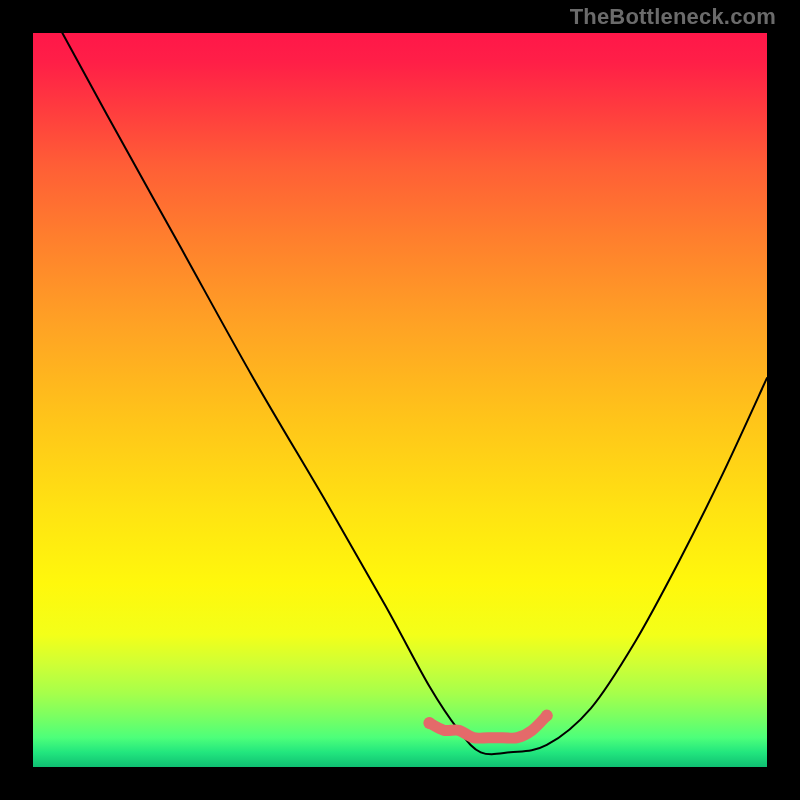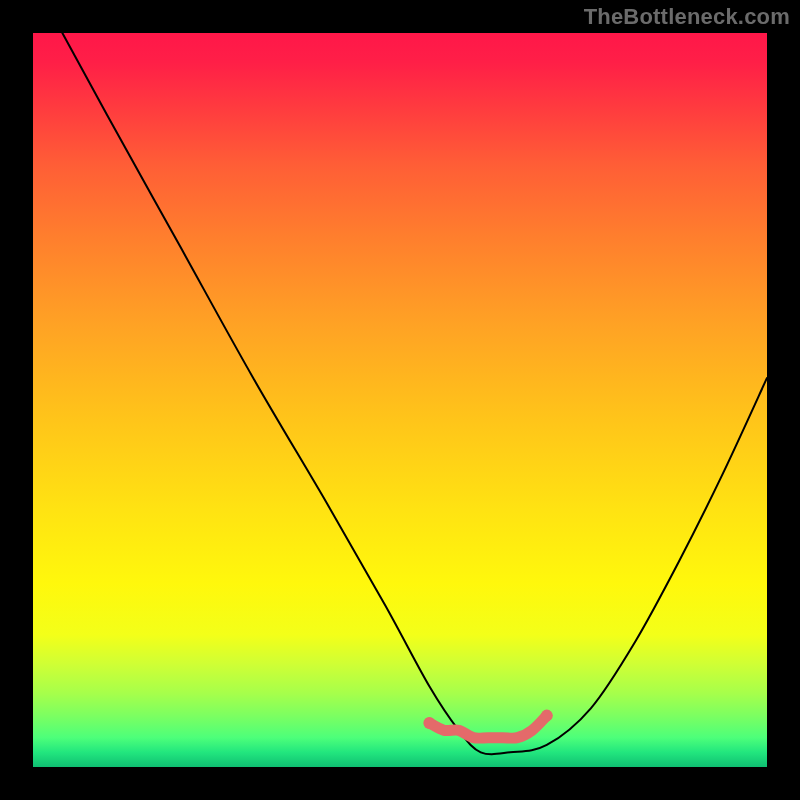--- a/index.html
+++ b/index.html
@@ -13,21 +13,21 @@
   }
   .frame {
     position: relative;
     width: 800px;
     height: 800px;
     background: #000;
   }
   .watermark {
     position: absolute;
     top: 4px;
-    right: 10px;
+    right: 24px;
     color: #6b6b6b;
     font-size: 22px;
     font-weight: 600;
     letter-spacing: 0.2px;
     z-index: 10;
   }
   .plot-area {
     position: absolute;
     left: 33px;
     top: 33px;

